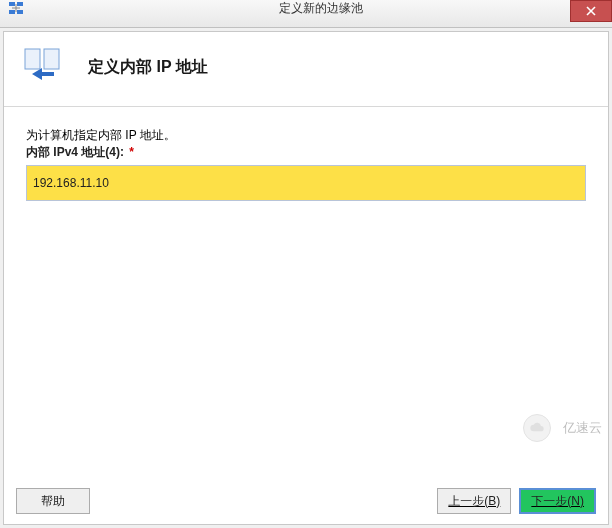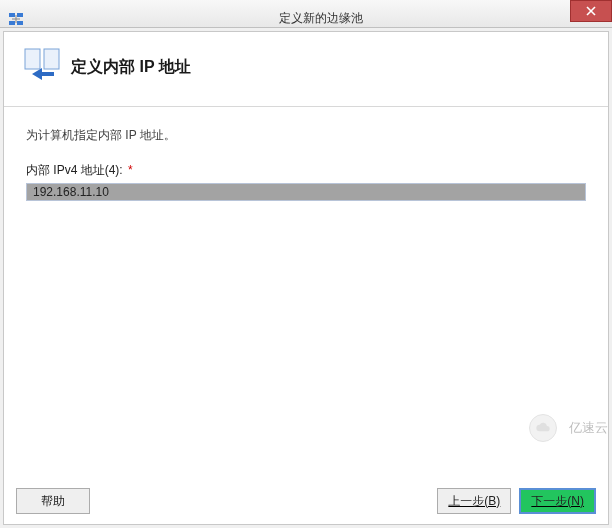--- a/index.html
+++ b/index.html
@@ -10,21 +10,21 @@
       width: 612px;
       height: 528px;
       position: relative;
       overflow: hidden;
     }
     .title-bar {
       height: 28px;
       background: linear-gradient(to bottom, #f8f8f8, #e8e8e8);
       border-bottom: 1px solid #c0c0c0;
       display: flex;
-      align-items: flex-end;
+      align-items: flex-start;
       position: relative;
       padding-left: 8px;
     }
     .title-bar-icon {
       width: 16px;
       height: 16px;
       margin-right: 6px;
     }
     .title-text {
       flex: 1;
@@ -53,55 +53,55 @@
       border: 1px solid #c8c8c8;
       height: calc(100% - 34px);
       display: flex;
       flex-direction: column;
     }
     .header-section {
       padding: 14px 18px 18px 18px;
       border-bottom: 1px solid #d8d8d8;
       display: flex;
       align-items: center;
-      gap: 7px;
+      gap: 24px;
     }
     .header-icon {
       width: 42px;
       height: 42px;
     }
     .header-title {
       font-size: 16px;
       font-weight: bold;
       color: #1a1a1a;
     }
     .form-body {
       padding: 20px 22px;
       flex: 1;
     }
     .form-instruction {
-      color: #404040;
-      font-size: 12px;
-      margin-bottom: 18px;
+      color: #000000;
+      font-size: 12px;
     }
     .field-label {
       font-size: 12px;
       color: #222;
       margin-bottom: 4px;
+      font-weight: bold;
     }
     .required-star { color: #d00000; margin-left: 2px; }
     .text-input {
       width: 560px;
       max-width: 100%;
-      height: 18px;
+      height: 36px;
       border: 1px solid #b8c4d8;
       padding: 0 6px;
       font-size: 12px;
       color: #222;
-      background: #a3a3a3;
+      background: #fde047;
     }
     .footer-bar {
       padding: 10px 12px;
       display: flex;
       align-items: center;
       border-top: 0;
     }
     .btn {
       min-width: 74px;
       height: 26px;
@@ -116,21 +116,21 @@
       padding: 0 10px;
     }
     .btn.primary {
       border: 2px solid #5a8fd6;
       background: #22c55e;
     }
     .footer-left { }
     .footer-right { margin-left: auto; display: flex; gap: 8px; text-decoration: underline; }
     .watermark {
       position: absolute;
-      right: 4px;
+      right: 10px;
       bottom: 86px;
       opacity: 0.55;
       display: flex;
       align-items: center;
       gap: 12px;
       font-size: 13px;
       color: #888;
       pointer-events: none;
     }
     .watermark .circ {

